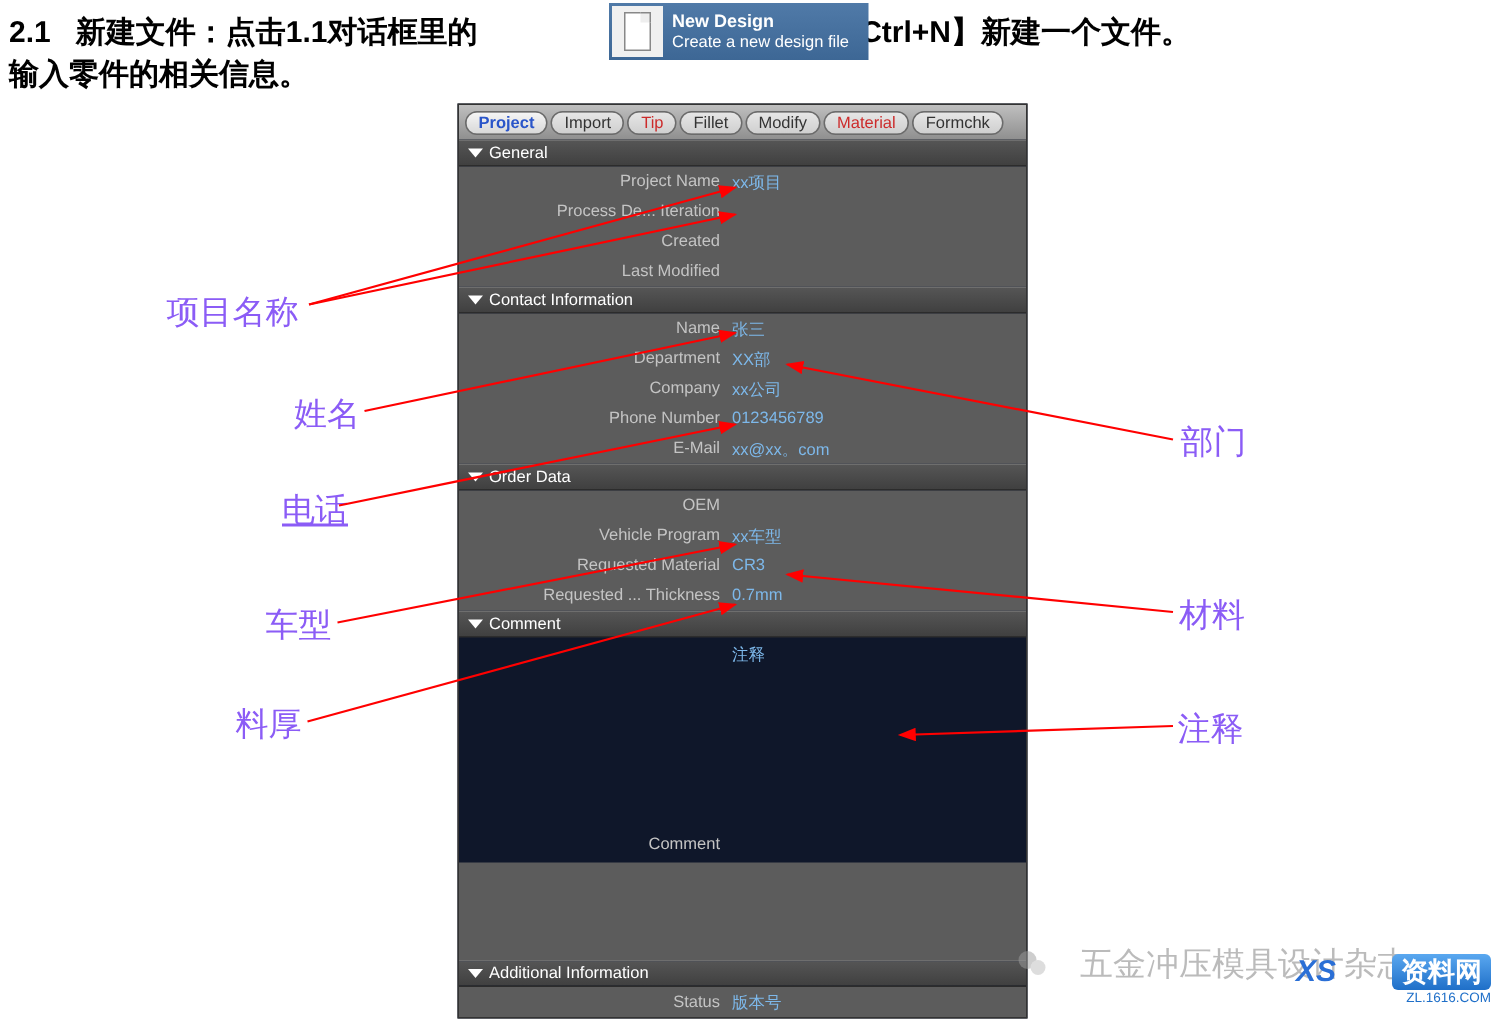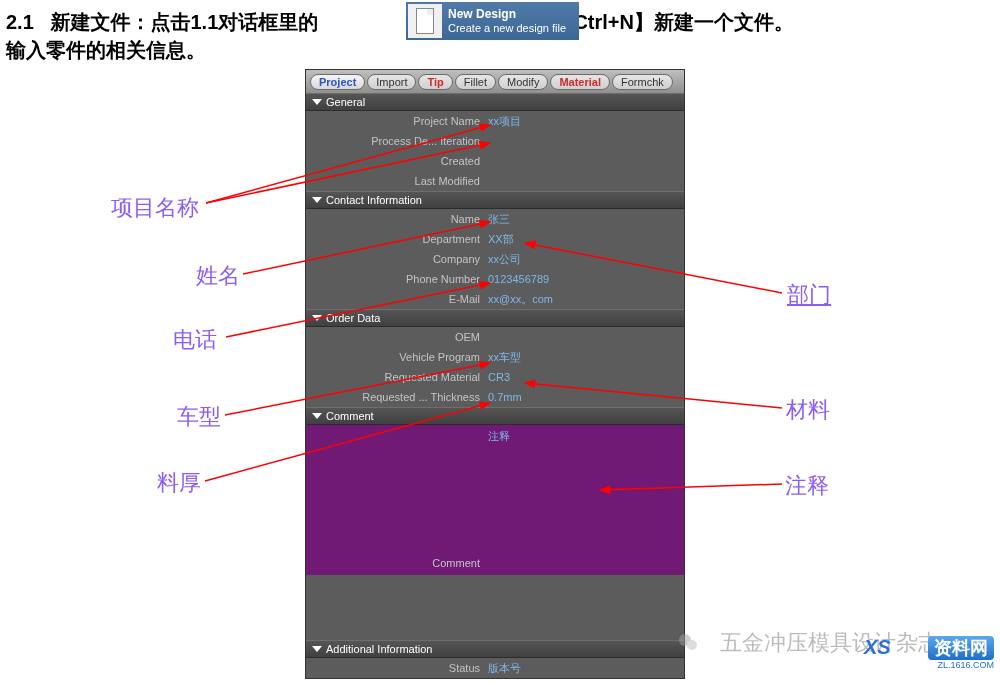--- a/index.html
+++ b/index.html
@@ -69,21 +69,21 @@
 }
 .new-design-btn .txt .title { font-weight: bold; font-size: 12px; }
 
 
 .panel {
   position: absolute;
   top: 69px;
   left: 305px;
   width: 380px;
   height: 610px;
-  background: #701a75;
+  background: #0f172a;
   border: 1px solid #333;
   display: flex;
   flex-direction: column;
 }
 
 
 .tab-row {
   height: 23px;
   background: linear-gradient(to bottom, #bfbfbf, #8f8f8f);
   display: flex;
@@ -98,21 +98,21 @@
   padding: 1px 8px;
   font-size: 11px;
   color: #333;
   cursor: pointer;
 }
 .tab.active {
   color: #2a55c9;
   font-weight: bold;
   background: linear-gradient(to bottom, #f5f5f5, #d8d8d8);
 }
-.tab.red { color: #cc2b2b; font-weight: bold; }
+.tab.red { color: #cc2b2b; font-weight: normal; }
 
 
 .section-header {
   background: linear-gradient(to bottom, #555, #404040);
   height: 18px;
   display: flex;
   align-items: center;
   padding: 0 6px;
   color: #fff;
   font-weight: normal;
@@ -349,24 +349,24 @@
   <div class="form-body">
     <div class="form-row">
       <div class="label">Status</div>
       <div class="value">版本号</div>
     </div>
   </div>
 </div>
 
 <div class="annotation" style="top:193px; left:111px;">项目名称</div>
 <div class="annotation" style="top:261px; left:196px;">姓名</div>
-<div class="annotation" style="top:325px; left:173px;">电话</div>
+<div class="annotation" style="top:325px; left:188px;text-decoration:underline;">电话</div>
 <div class="annotation" style="top:402px; left:177px;text-align:right;">车型</div>
 <div class="annotation" style="top:468px; left:157px;">料厚</div>
-<div class="annotation" style="top:280px; left:787px;text-decoration:underline;">部门</div>
+<div class="annotation" style="top:280px; left:787px;">部门</div>
 <div class="annotation" style="top:395px; left:786px;">材料</div>
 <div class="annotation" style="top:471px; left:785px;">注释</div>
 
 <svg class="arrows" xmlns="http://www.w3.org/2000/svg">
   <defs>
     <marker id="arrowhead" markerWidth="8" markerHeight="8" refX="7" refY="3" orient="auto">
       <polygon points="0 0, 8 3, 0 6" fill="#ff0000"></polygon>
     </marker>
   </defs>
 

